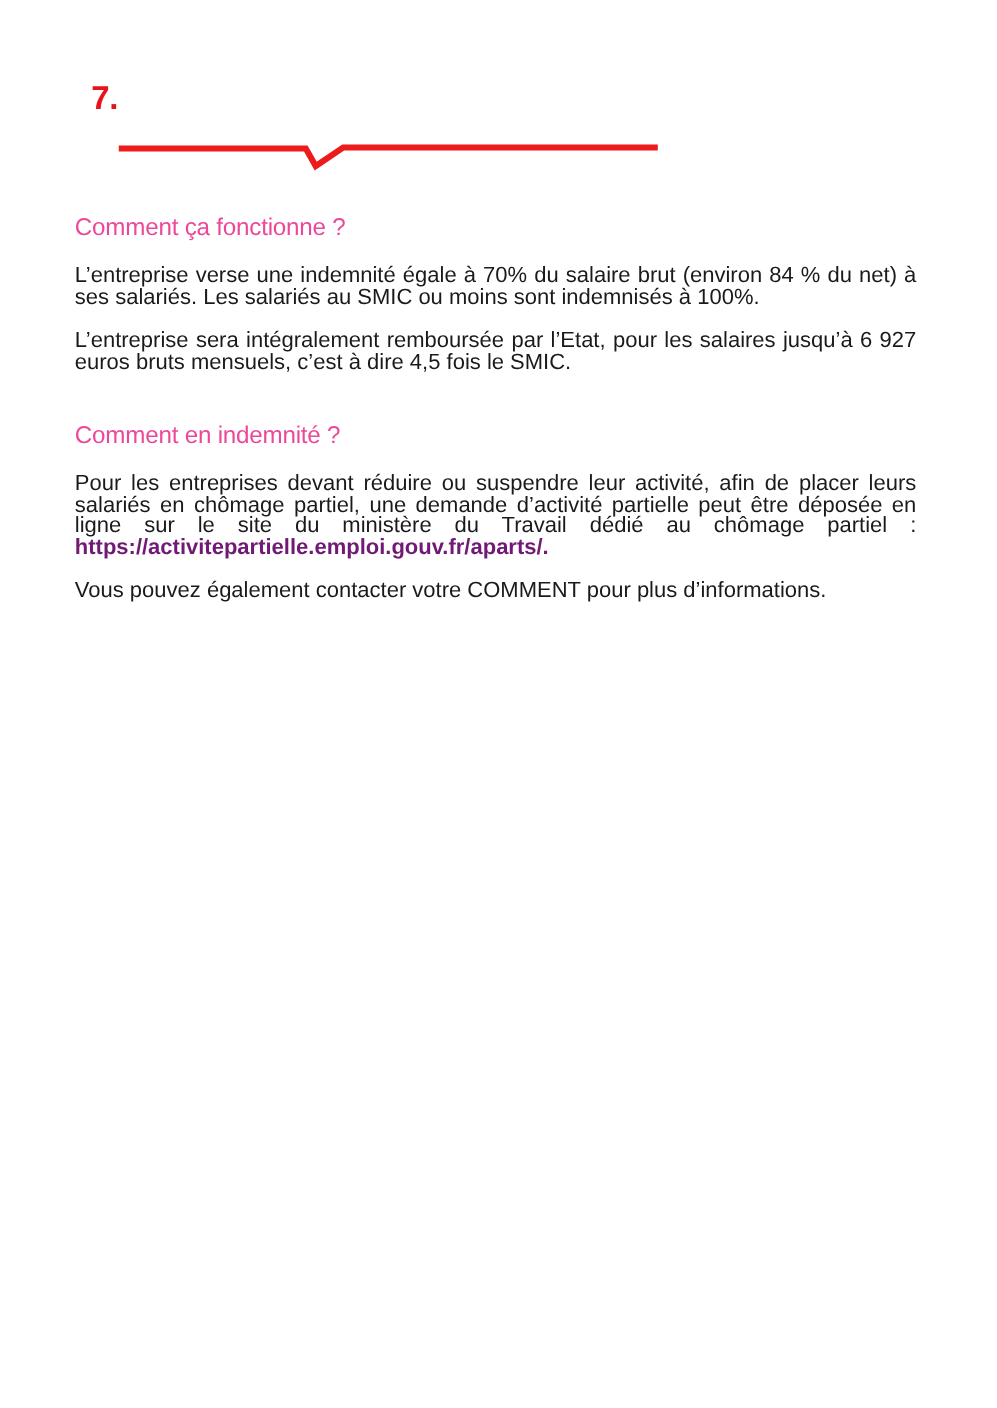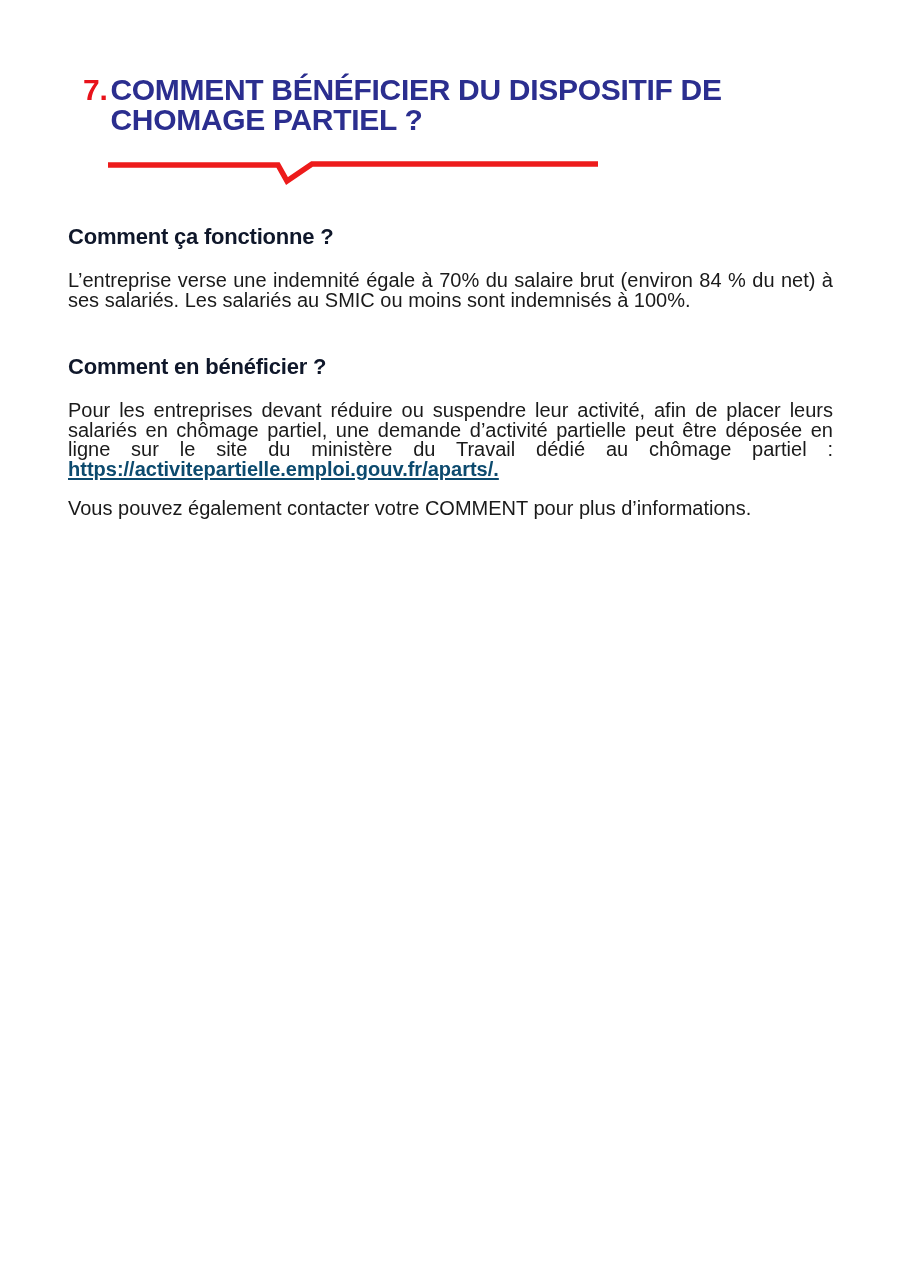--- a/index.html
+++ b/index.html
@@ -32,67 +32,63 @@
   
   .swoosh {
     display: block;
     margin: 24px 0 0 38px;
   }
   
   .section-heading {
     margin: 38px 0 21px 0;
     font-size: 22px;
     line-height: 26px;
-    font-weight: bold;
-    color: #0f172a;
+    font-weight: normal;
+    color: #ec4899;
     letter-spacing: -0.2px;
   }
   .section-benefit { margin-top: 44px; }
   .section-benefit .section-heading { margin-top: 0; }
   
   .body-paragraph {
     margin: 0 0 20px 0;
     font-size: 20px;
     line-height: 19.5px;
     color: #1A1A1A;
     text-align: justify;
   }
   .body-paragraph:last-child { margin-bottom: 0; }
   .inline-link {
-    color: #0c4a6e;
+    color: #701a75;
     font-weight: bold;
-    text-decoration: underline;
     text-decoration-thickness: 2px;
     text-underline-offset: 2px;
     cursor: pointer;
   }
 </style>
 </head>
 <body>
 
 <div class="page">
   <div class="content">
 
     <div class="doc-title">
       <span class="title-number">7.</span>
-      <span class="title-lines">
-        <span class="title-line">COMMENT BÉNÉFICIER DU DISPOSITIF DE</span>
-        <span class="title-line">CHOMAGE PARTIEL ?</span>
-      </span>
     </div>
 
     <svg class="swoosh" width="494" height="27" viewBox="0 0 494 27" aria-hidden="true">
       <polyline points="2,6 172,6 181,22 206,5 492,5" fill="none" stroke="#ED1B1B" stroke-width="5.5" stroke-linejoin="miter" stroke-linecap="butt"></polyline>
     </svg>
 
     <div class="section">
       <h2 class="section-heading">Comment ça fonctionne ?</h2>
       <p class="body-paragraph">L’entreprise verse une indemnité égale à 70% du salaire brut (environ 84 % du net) à ses salariés. Les salariés au SMIC ou moins sont indemnisés à 100%.</p>
+      <p class="body-paragraph">L’entreprise sera intégralement remboursée par l’Etat, pour les salaires jusqu’à 6&nbsp;927 euros bruts mensuels, c’est à dire 4,5 fois le SMIC.</p>
     </div>
 
     <div class="section section-benefit">
-      <h2 class="section-heading">Comment en bénéficier ?</h2>
+      <h2 class="section-heading">Comment en indemnité ?</h2>
       <p class="body-paragraph"><span>Pour les entreprises devant réduire ou suspendre leur activité, afin de placer leurs salariés en chômage partiel, une demande d’activité partielle peut être déposée en ligne sur le site du ministère du Travail dédié au chômage partiel : </span><a class="inline-link">https://activitepartielle.emploi.gouv.fr/aparts/.</a></p>
       <p class="body-paragraph">Vous pouvez également contacter votre COMMENT pour plus d’informations.</p>
     </div>
 
   </div>
 </div>
 
 </body></html>

